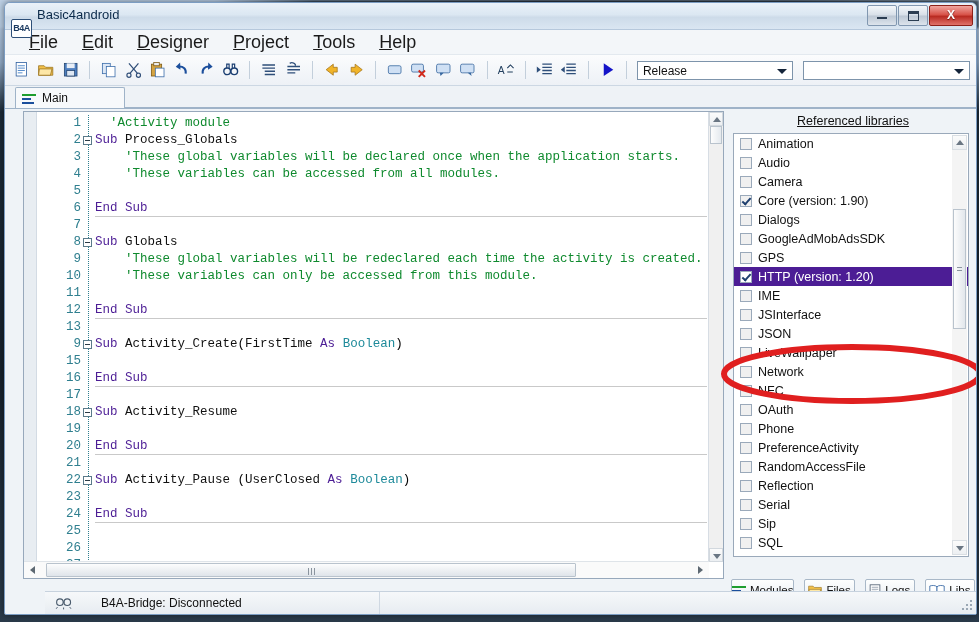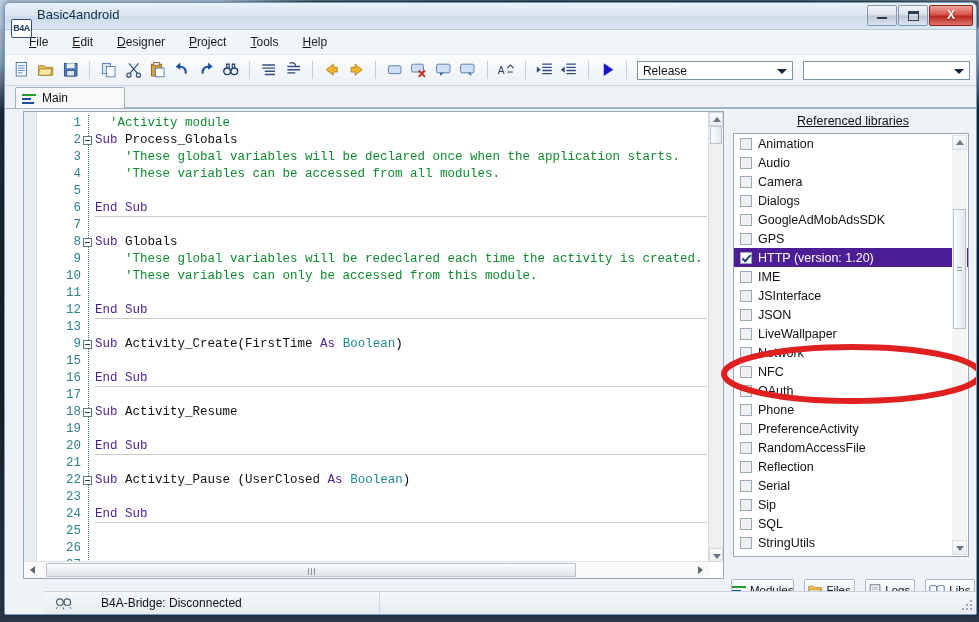--- a/index.html
+++ b/index.html
@@ -43,21 +43,21 @@
     border-color:#8d2019;}
   .wc-min{position:absolute;left:9px;top:11px;width:10px;height:2px;background:#2b3d52;}
   .wc-max{position:absolute;left:9px;top:5px;width:9px;height:8px;border:1px solid #2b3d52;}
   .wc-max:after{content:"";position:absolute;left:0;right:0;top:0;height:2px;background:#2b3d52;}
   .wc-close{position:absolute;left:0;right:0;top:2px;text-align:center;font-size:12px;
     font-weight:bold;color:#fff;text-shadow:0 1px 1px #6b150f;}
 
   
   .menubar{height:24px;background:#f3f6f9;border-bottom:1px solid #e3e9ef;
     display:flex;align-items:center;padding-left:12px;}
-  .menubar .mi{font-size:12px;color:#1a1a1a;padding:2px 12px;cursor:default;}
+  .menubar .mi{font-size:18px;color:#1a1a1a;padding:2px 12px;cursor:default;}
   .menubar .mi u{text-decoration:underline;}
 
   
   .toolbar{height:30px;background:linear-gradient(180deg,#fbfcfd 0%,#edf1f6 100%);
     border-bottom:1px solid #ccd7e3;display:flex;align-items:center;padding:0 6px;gap:3px;}
   .tb{width:22px;height:22px;position:relative;border-radius:2px;}
   .sep{width:1px;height:18px;background:#c3cfdb;margin:0 5px;}
   .combo{height:19px;border:1px solid #7d94ab;background:#fff;position:relative;
     font-size:12px;color:#111;padding:2px 0 0 5px;box-sizing:border-box;}
   .combo .arrow{position:absolute;right:5px;top:7px;width:0;height:0;
@@ -491,20 +491,24 @@
               </div>
               <div class="libitem">
                 <span class="cbx"></span>
                 <span>Audio</span>
               </div>
               <div class="libitem">
                 <span class="cbx"></span>
                 <span>Camera</span>
               </div>
               <div class="libitem">
+                <span class="cbx on"></span>
+                <span>Core (version: 1.90)</span>
+              </div>
+              <div class="libitem">
                 <span class="cbx"></span>
                 <span>Dialogs</span>
               </div>
               <div class="libitem">
                 <span class="cbx"></span>
                 <span>GoogleAdMobAdsSDK</span>
               </div>
               <div class="libitem">
                 <span class="cbx"></span>
                 <span>GPS</span>

